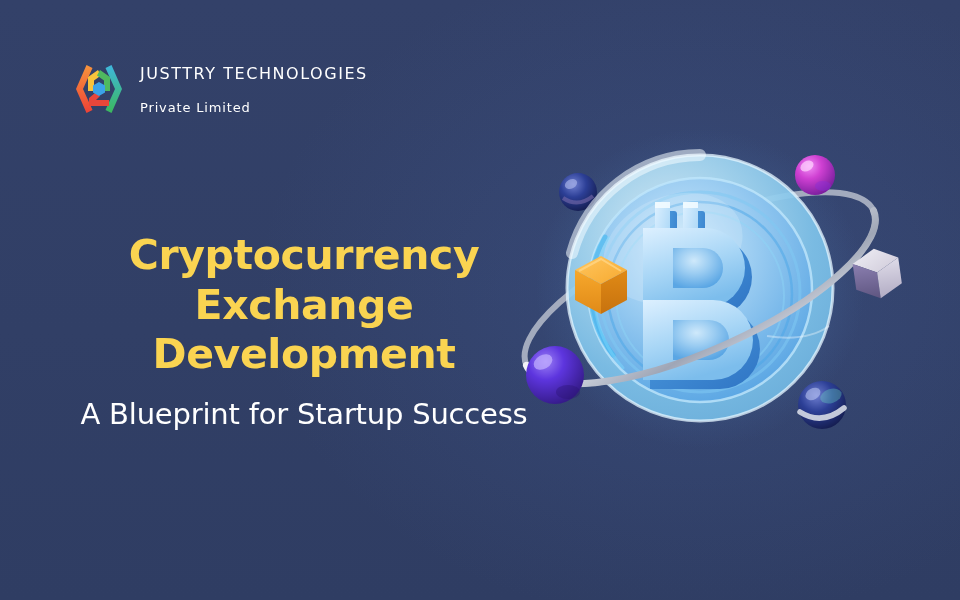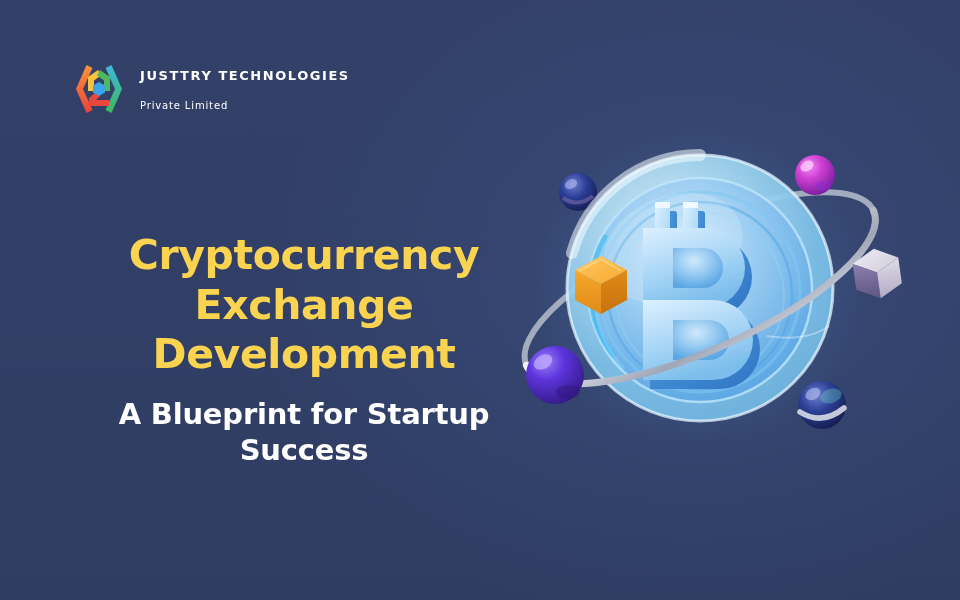--- a/index.html
+++ b/index.html
@@ -38,30 +38,30 @@
     display: block;
   }
   .logo-text {
     display: flex;
     flex-direction: column;
     justify-content: center;
     padding-top: 2px;
   }
   .logo-name {
     color: #ffffff;
-    font-size: 13px;
+    font-size: 16px;
     letter-spacing: 1.55px;
-    font-weight: 700;
+    font-weight: 400;
     line-height: 1.25;
     white-space: nowrap;
     font-family: "DejaVu Sans", sans-serif;
   }
   .logo-sub {
     color: #ffffff;
-    font-size: 10px;
+    font-size: 13px;
     letter-spacing: 0.85px;
     font-weight: 400;
     line-height: 1.35;
     margin-top: 15px;
     white-space: nowrap;
     font-family: "DejaVu Sans", sans-serif;
   }
 
   
   .copy {
@@ -78,21 +78,21 @@
     letter-spacing: -0.4px;
     margin: 16px;
     text-align: center;
     font-family: "DejaVu Sans", sans-serif;
   }
   .headline .line1 { display: block; }
   .headline .line2 { display: block; }
   .subhead {
     color: #ffffff;
     font-size: 29px;
-    font-weight: bold;
+    font-weight: normal;
     line-height: 1.25;
     letter-spacing: -0.2px;
     margin: 9px 0 0 0;
     text-align: center;
     font-family: "DejaVu Sans", sans-serif;
   }
 
   
   .art {
     position: absolute;

